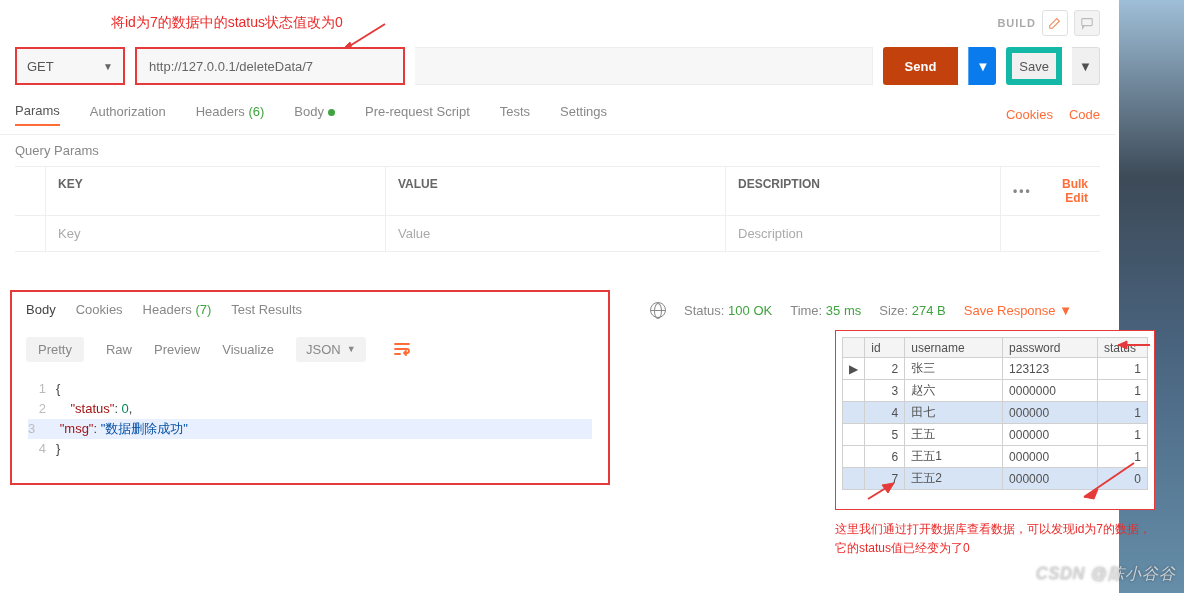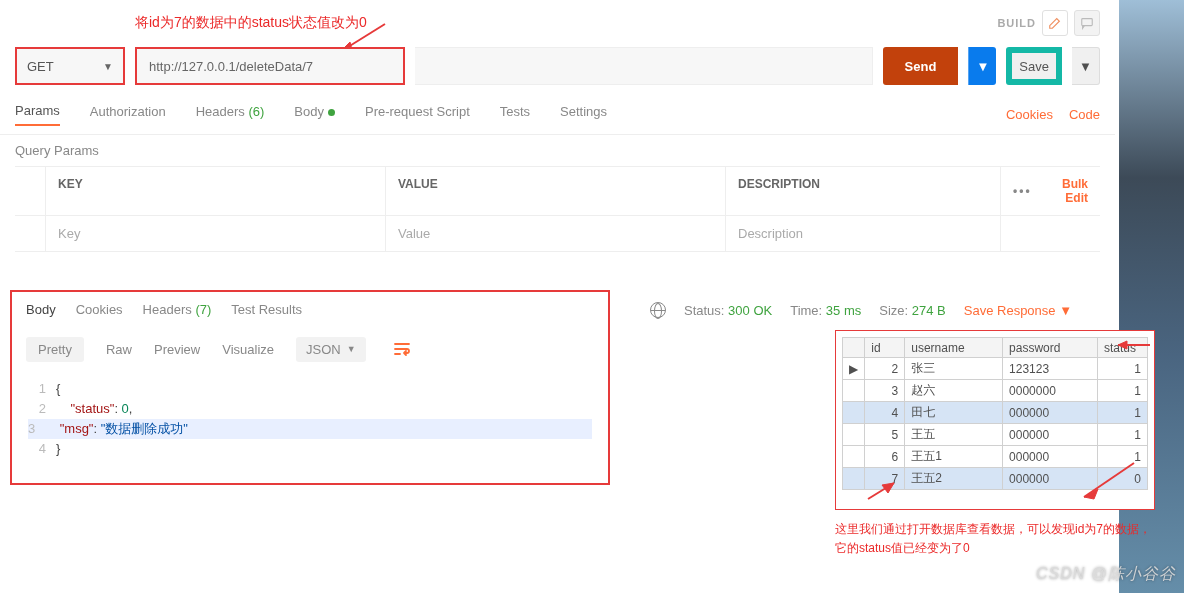--- a/index.html
+++ b/index.html
@@ -4,21 +4,21 @@
 <style>
 * { margin: 0; padding: 0; box-sizing: border-box; font-family: -apple-system, "Segoe UI", Arial, sans-serif; }
 body { background: #fff; font-size: 13px; color: #505050; width: 1184px; height: 593px; overflow: hidden; position: relative; }
 
 .right-strip { position: absolute; right: 0; top: 0; width: 65px; height: 593px; background: linear-gradient(180deg, #8eb3d0 0%, #1a2a3a 30%, #2a4a6a 60%, #4a7a9a 100%); opacity: 0.85; }
 .main-area { position: absolute; left: 0; top: 0; width: 1115px; height: 593px; background: #fff; }
 
 
 .top-row { display: flex; align-items: center; padding: 10px 15px 6px 15px; }
 .req-title { color: #888; font-size: 14px; flex: 1; }
-.annot-top { color: #eb2929; font-size: 14px; margin-left: 120px; }
+.annot-top { color: #eb2929; font-size: 14px; margin-left: 96px; }
 .build-chip { color: #aaa; font-size: 11px; margin-left: auto; letter-spacing: 1px; font-weight: bold; }
 .icon-btn { width: 26px; height: 26px; border: 1px solid #e0e0e0; border-radius: 3px; display: inline-flex; align-items: center; justify-content: center; margin-left: 6px; background: #fff; }
 
 
 .req-row { display: flex; align-items: stretch; padding: 5px 15px 10px 15px; gap: 10px; position: relative; }
 .method-box { width: 110px; height: 38px; border: 2px solid #e63a3a; display: flex; align-items: center; padding: 0 10px; background: #f7f7f7; color: #555; }
 .method-box .chev { margin-left: auto; font-size: 10px; color: #666; }
 .url-box { flex: 1; height: 38px; border-top: 2px solid #e63a3a; border-bottom: 2px solid #e63a3a; border-left: 2px solid #e63a3a; border-right: 2px solid #e63a3a; display: flex; align-items: center; padding: 0 12px; background: #f7f7f7; color: #666; max-width: 270px; }
 .url-spacer { flex: 1; height: 38px; background: #f7f7f7; border: 1px solid #eee; border-left: none; }
 .send-btn { height: 38px; background: #c2410c; color: #fff; padding: 0 22px; display: flex; align-items: center; font-weight: 600; border-radius: 3px 0 0 3px; }
@@ -165,21 +165,21 @@
       <div class="pcell"></div>
       <div class="pcell key">Key</div>
       <div class="pcell val">Value</div>
       <div class="pcell desc">Description</div>
       <div class="pcell actions"></div>
     </div>
   </div>
 
   <div class="status-bar">
     <span class="globe"></span>
-    <span class="stat"><span>Status:</span> <span class="v">300 OK</span></span>
+    <span class="stat"><span>Status:</span> <span class="v">100 OK</span></span>
     <span class="stat"><span>Time:</span> <span class="v">35 ms</span></span>
     <span class="stat"><span>Size:</span> <span class="v">274 B</span></span>
     <span class="orange-link"><span>Save Response</span> ▼</span>
   </div>
 
   <div class="resp-container">
     <div class="resp-tabs">
       <span class="resp-tab active">Body</span>
       <span class="resp-tab">Cookies</span>
       <span class="resp-tab"><span>Headers</span> <span class="cnt" style="color:#3fa33f">(7)</span></span>

